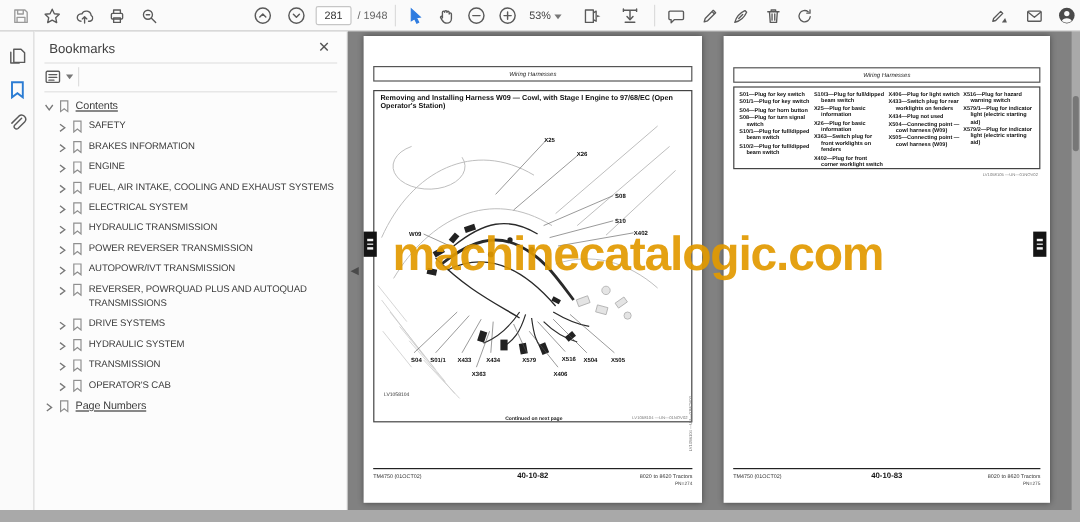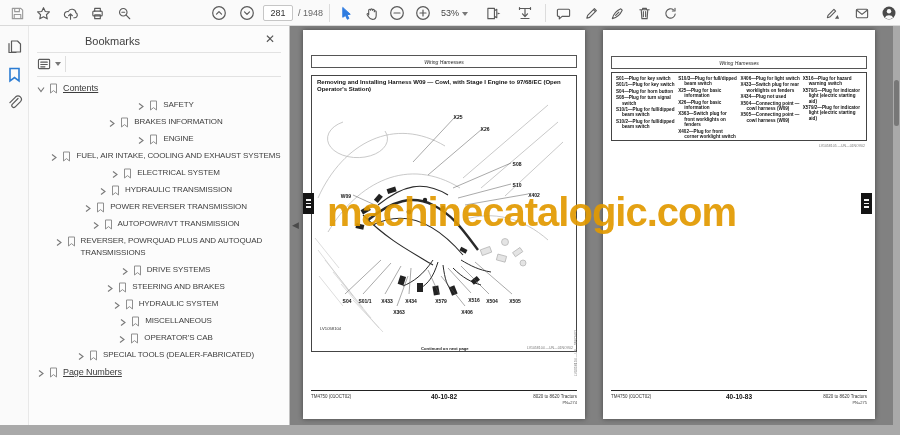--- a/index.html
+++ b/index.html
@@ -19,35 +19,35 @@
   .pagetotal { position:absolute; top:8px; font-size:9px; color:#666; }
   .zoomlvl { position:absolute; top:8px; font-size:9px; color:#444; cursor:pointer; }
   .caret { display:inline-block; width:0; height:0; border-left:3px solid transparent;
            border-right:3px solid transparent; border-top:4px solid #777; margin-left:3px; }
 
   
   .rail { position:absolute; left:0; top:26px; width:28px; height:399px; background:#fafafa; }
   .rail-ic { position:absolute; left:6px; width:17px; height:17px; cursor:pointer; }
   .panel { position:absolute; left:28px; top:26px; width:262px; height:399px;
            background:#fcfcfc; border-left:1px solid #e8e8e8; border-right:1px solid #c2c2c2; }
-  .panel-title { position:absolute; left:12px; top:9px; font-size:11px; color:#404040;margin-left:44px; }
+  .panel-title { position:absolute; left:12px; top:9px; font-size:11px; color:#404040; }
   .panel-close { position:absolute; right:14px; top:6px; font-size:12px; color:#555; cursor:pointer; }
   .hdiv { position:absolute; left:8px; right:8px; height:1px; background:#e2e2e2; }
   .opt-btn { position:absolute; left:8px; top:30px; width:24px; height:16px; display:flex;
              align-items:center; cursor:pointer; }
   .vdiv { position:absolute; left:36px; top:30px; width:1px; height:16px; background:#dedede; }
   .tree { position:absolute; left:8px; top:56px; right:6px; }
   .bm-row { display:flex; align-items:flex-start; margin-bottom:5px; cursor:pointer; }
   .bm-row .chev { margin:3px 4px 0 0; flex:0 0 auto; }
   .bm-row .chev.open { transform:rotate(90deg); }
   .bm-row svg.rib { margin:1px 5px 0 0; flex:0 0 auto; }
   .bm-label { font-size:8px; color:#3d3d3d; letter-spacing:-0.1px; line-height:12px;
               white-space:nowrap; }
   .lvl0 .bm-label { font-size:9px;text-decoration:underline; }
-  .lvl1 { padding-left:11px;justify-content:center; }
+  .lvl1 { padding-left:11px; }
   .bm-row.wrap .bm-label { white-space:normal; width:196px; }
 
   
   .viewer { position:absolute; left:291px; top:26px; width:609px; height:409px; background:#818181; }
   .page { position:absolute; top:4px; height:389px; background:#fff;
           box-shadow:0 0 5px rgba(0,0,0,.45); }
   .page-left { left:12px; width:282px; }
   .page-right { left:312px; width:272px; }
 
   .sec-hd { position:absolute; left:8px; right:8px; height:13px; border:1px solid #555;
@@ -364,57 +364,39 @@
         </svg>
         <span class="bm-label">DRIVE SYSTEMS</span>
       </div>
       <div class="bm-row lvl1">
         <svg class="chev" width="8" height="9" viewBox="0 0 8 9">
           <polyline points="2,1.5 6,4.5 2,7.5" fill="none" stroke="#787878" stroke-width="1.1"></polyline>
         </svg>
         <svg class="rib" width="9" height="11" viewBox="0 0 9 11">
           <path d="M1.5,1 h6 v9 l-3,-2.4 -3,2.4 z" fill="none" stroke="#8f8f8f" stroke-width="1"></path>
         </svg>
-        <span class="bm-label">STEERING AND BRAKES</span>
-      </div>
-      <div class="bm-row lvl1">
-        <svg class="chev" width="8" height="9" viewBox="0 0 8 9">
-          <polyline points="2,1.5 6,4.5 2,7.5" fill="none" stroke="#787878" stroke-width="1.1"></polyline>
-        </svg>
-        <svg class="rib" width="9" height="11" viewBox="0 0 9 11">
-          <path d="M1.5,1 h6 v9 l-3,-2.4 -3,2.4 z" fill="none" stroke="#8f8f8f" stroke-width="1"></path>
-        </svg>
         <span class="bm-label">HYDRAULIC SYSTEM</span>
       </div>
       <div class="bm-row lvl1">
         <svg class="chev" width="8" height="9" viewBox="0 0 8 9">
           <polyline points="2,1.5 6,4.5 2,7.5" fill="none" stroke="#787878" stroke-width="1.1"></polyline>
         </svg>
         <svg class="rib" width="9" height="11" viewBox="0 0 9 11">
           <path d="M1.5,1 h6 v9 l-3,-2.4 -3,2.4 z" fill="none" stroke="#8f8f8f" stroke-width="1"></path>
         </svg>
-        <span class="bm-label">MISCELLANEOUS</span>
+        <span class="bm-label">TRANSMISSION</span>
       </div>
       <div class="bm-row lvl1">
         <svg class="chev" width="8" height="9" viewBox="0 0 8 9">
           <polyline points="2,1.5 6,4.5 2,7.5" fill="none" stroke="#787878" stroke-width="1.1"></polyline>
         </svg>
         <svg class="rib" width="9" height="11" viewBox="0 0 9 11">
           <path d="M1.5,1 h6 v9 l-3,-2.4 -3,2.4 z" fill="none" stroke="#8f8f8f" stroke-width="1"></path>
         </svg>
         <span class="bm-label">OPERATOR'S CAB</span>
-      </div>
-      <div class="bm-row lvl1">
-        <svg class="chev" width="8" height="9" viewBox="0 0 8 9">
-          <polyline points="2,1.5 6,4.5 2,7.5" fill="none" stroke="#787878" stroke-width="1.1"></polyline>
-        </svg>
-        <svg class="rib" width="9" height="11" viewBox="0 0 9 11">
-          <path d="M1.5,1 h6 v9 l-3,-2.4 -3,2.4 z" fill="none" stroke="#8f8f8f" stroke-width="1"></path>
-        </svg>
-        <span class="bm-label">SPECIAL TOOLS (DEALER-FABRICATED)</span>
       </div>
       <div class="bm-row lvl0">
         <svg class="chev" width="8" height="9" viewBox="0 0 8 9">
           <polyline points="2,1.5 6,4.5 2,7.5" fill="none" stroke="#787878" stroke-width="1.1"></polyline>
         </svg>
         <svg class="rib" width="9" height="11" viewBox="0 0 9 11">
           <path d="M1.5,1 h6 v9 l-3,-2.4 -3,2.4 z" fill="none" stroke="#8f8f8f" stroke-width="1"></path>
         </svg>
         <span class="bm-label">Page Numbers</span>
       </div>

